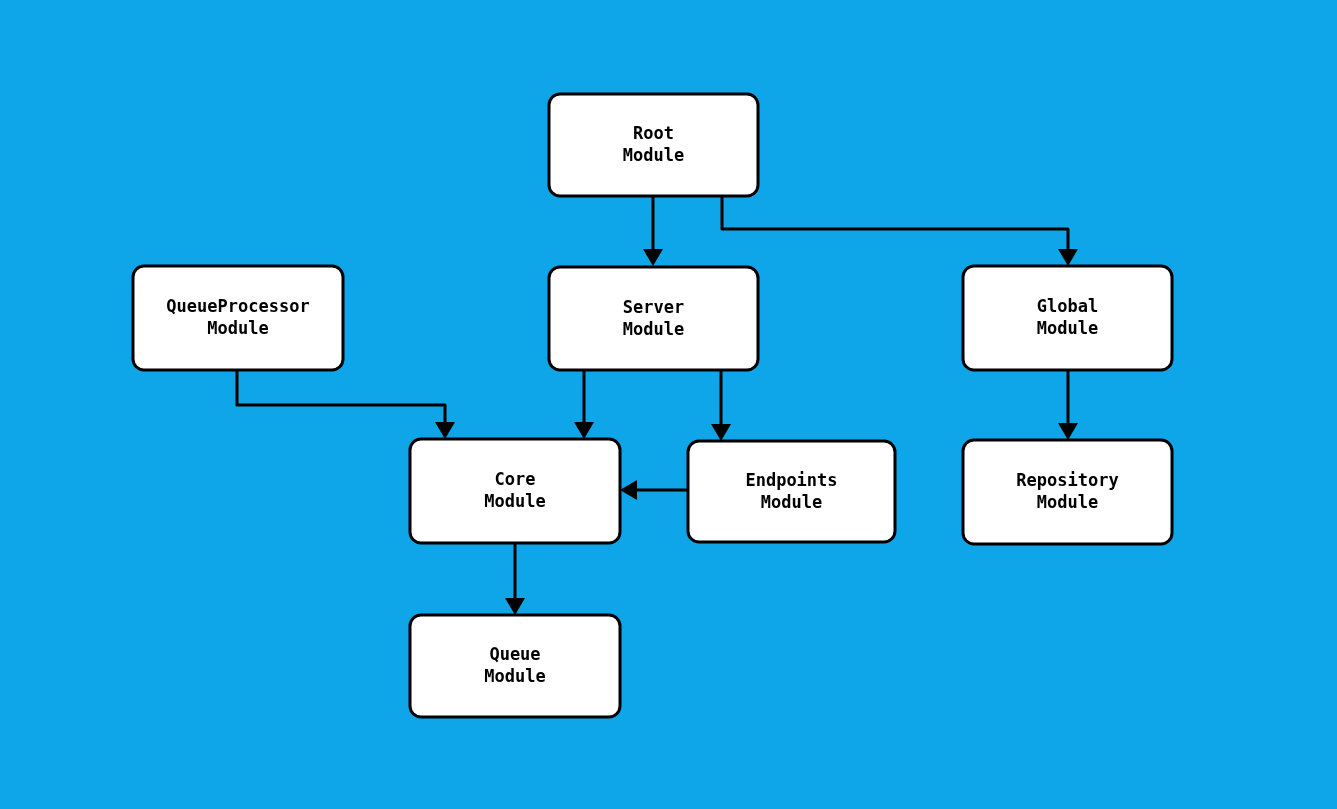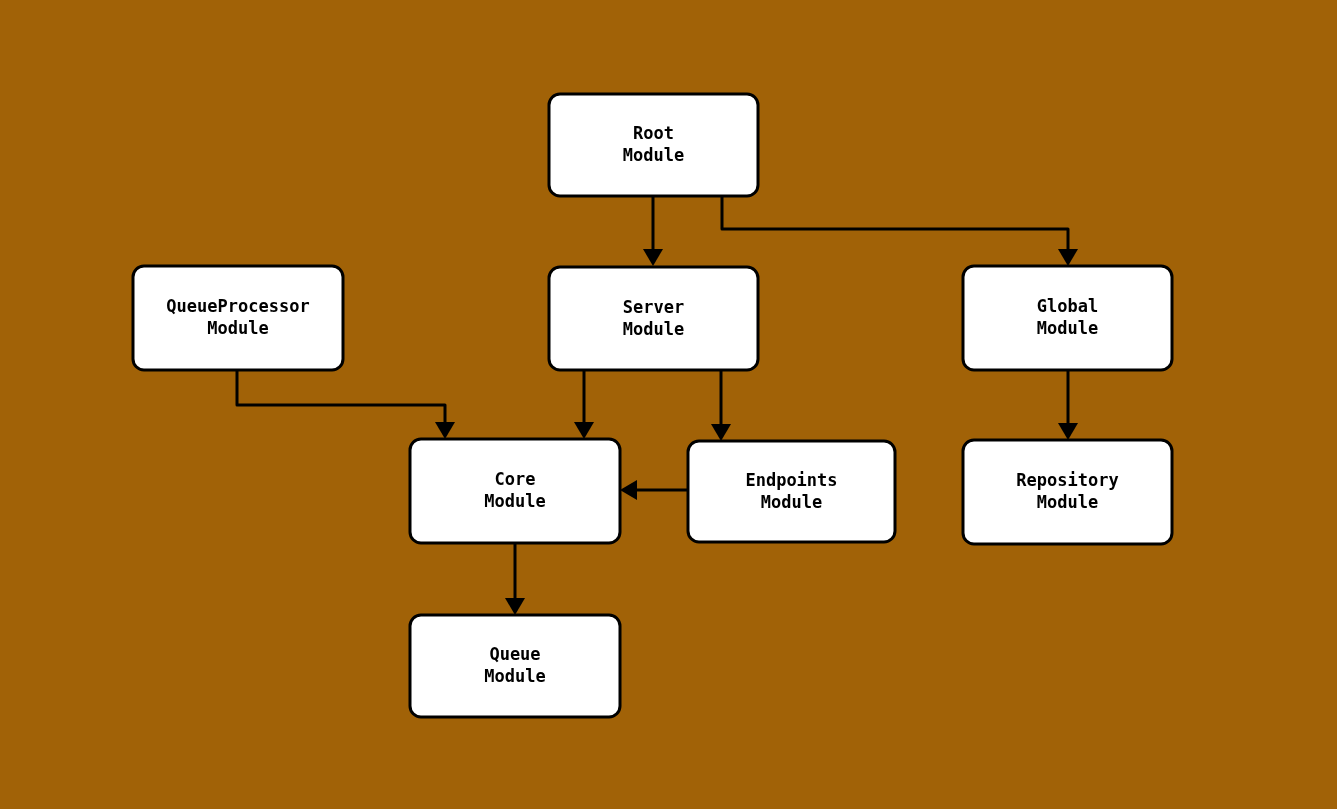--- a/index.html
+++ b/index.html
@@ -10,21 +10,21 @@
   body {
     width: 1337px;
     height: 809px;
     font-family: "DejaVu Sans Mono", monospace;
     overflow: hidden;
   }
   #diagram-root {
     position: relative;
     width: 1337px;
     height: 809px;
-    background: #a16207;
+    background: #0ea5e9;
   }
   svg#diagram-canvas {
     display: block;
     width: 1337px;
     height: 809px;
   }
   .node-box {
     fill: #ffffff;
     stroke: #000000;
     stroke-width: 3;

